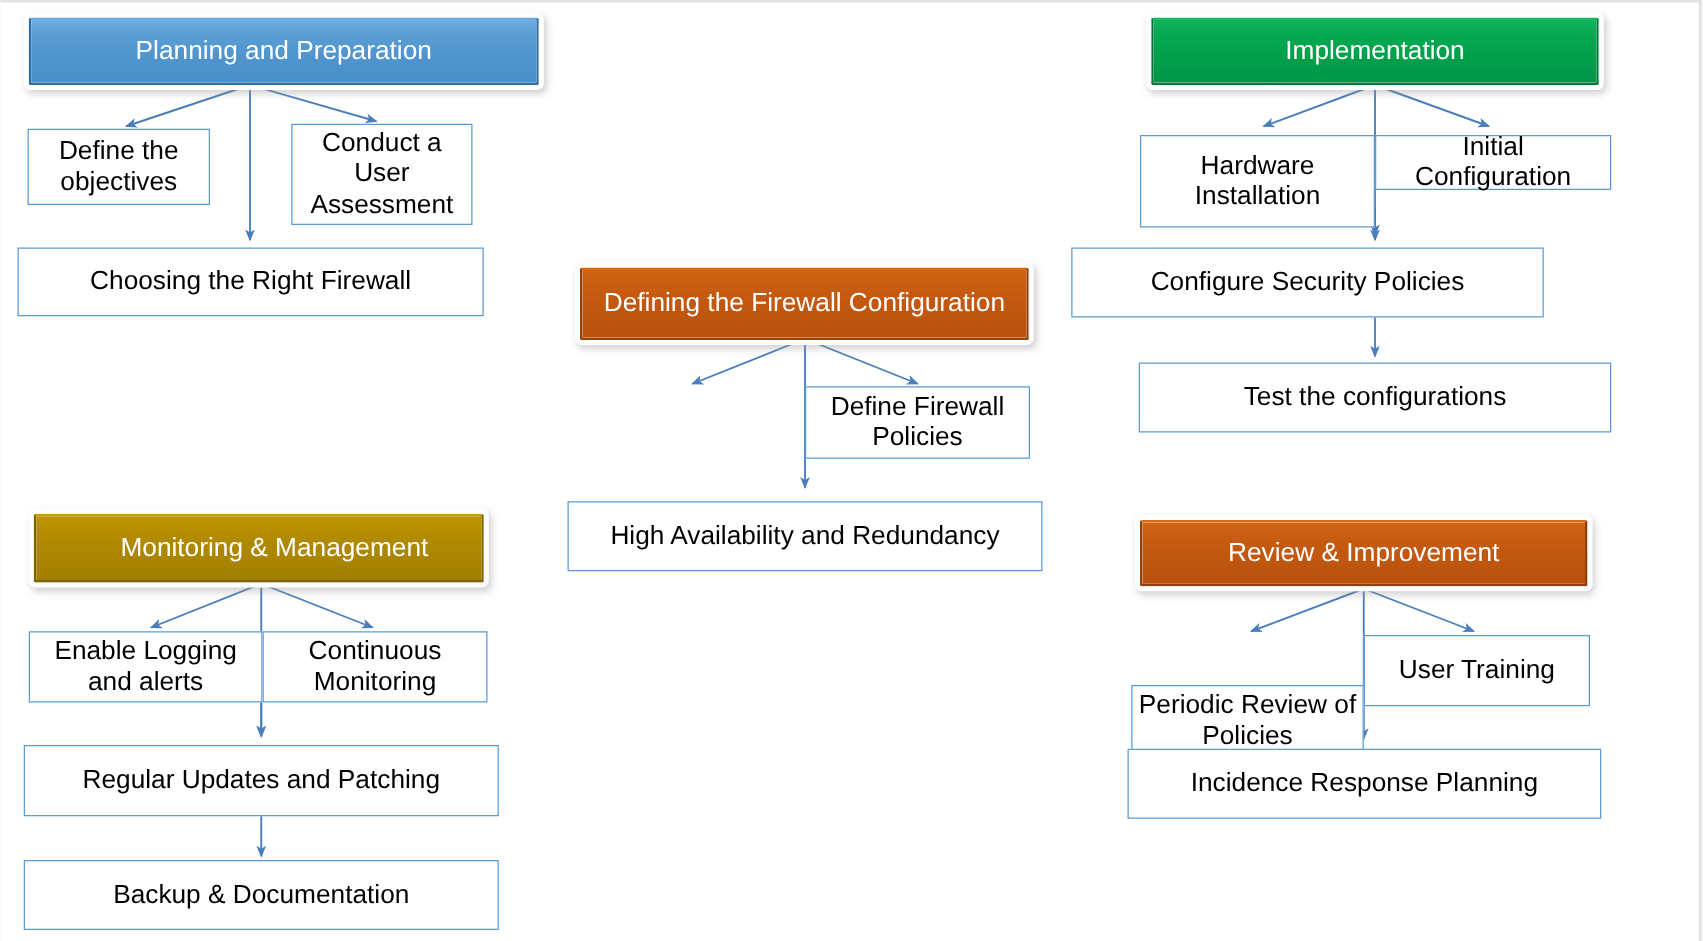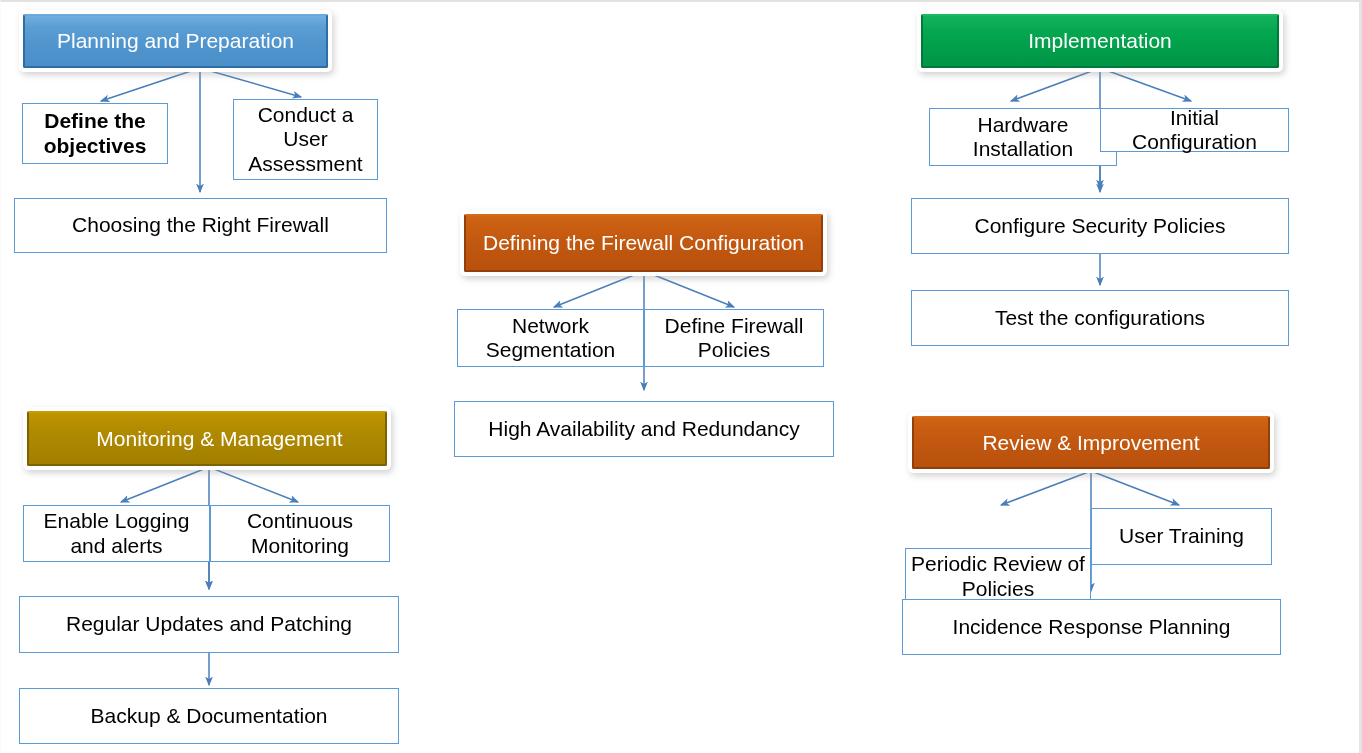--- a/index.html
+++ b/index.html
@@ -115,63 +115,60 @@
       <path d="M208,465 L297,500"></path>
       <path d="M208,560 L208,587"></path>
       <path d="M208,650 L208,683"></path>
 
       <path d="M1090,469 L1090,589"></path>
       <path d="M1090,469 L1000,503"></path>
       <path d="M1090,469 L1178,503"></path>
     </g>
   </svg>
 
-  <div class="banner blue" style="left:22px;top:12px;width:305px;height:54px;">
+  <div class="banner blue" style="left:22px;top:12px;width:408px;height:54px;">
     <span class="btxt">Planning and Preparation</span>
   </div>
 
-  <div class="box" style="left:21px;top:101px;width:146px;height:61px;font-weight:bold;">
+  <div class="box" style="left:21px;top:101px;width:146px;height:61px;">
     <span>Define the objectives</span>
   </div>
 
   <div class="box overflowtext" style="left:232px;top:97px;width:145px;height:81px;">
     <span>Conduct a User Assessment</span>
   </div>
 
   <div class="box" style="left:13px;top:196px;width:373px;height:55px;">
     <span>Choosing the Right Firewall</span>
   </div>
 
   <div class="banner green" style="left:920px;top:12px;width:358px;height:54px;">
     <span class="btxt">Implementation</span>
   </div>
 
-  <div class="box" style="left:911px;top:106px;width:188px;height:58px;margin-left:17px;">
+  <div class="box" style="left:911px;top:106px;width:188px;height:74px;">
     <span>Hardware Installation</span>
   </div>
 
   <div class="box" style="left:1099px;top:106px;width:189px;height:44px;">
     <span>Initial Configuration</span>
   </div>
 
-  <div class="box" style="left:910px;top:196px;width:378px;height:56px;">
+  <div class="box" style="left:856px;top:196px;width:378px;height:56px;">
     <span>Configure Security Policies</span>
   </div>
 
   <div class="box" style="left:910px;top:288px;width:378px;height:56px;">
     <span>Test the configurations</span>
   </div>
 
   <div class="banner orange" style="left:463px;top:212px;width:359px;height:58px;">
     <span class="btxt">Defining the Firewall Configuration</span>
   </div>
 
-  <div class="box" style="left:456px;top:307px;width:187px;height:58px;">
-    <span>Network Segmentation</span>
-  </div>
 
   <div class="box" style="left:643px;top:307px;width:180px;height:58px;">
     <span>Define Firewall Policies</span>
   </div>
 
   <div class="box" style="left:453px;top:399px;width:380px;height:56px;">
     <span>High Availability and Redundancy</span>
   </div>
 
   <div class="banner gold" style="left:26px;top:409px;width:360px;height:55px;padding-left:33px;">

